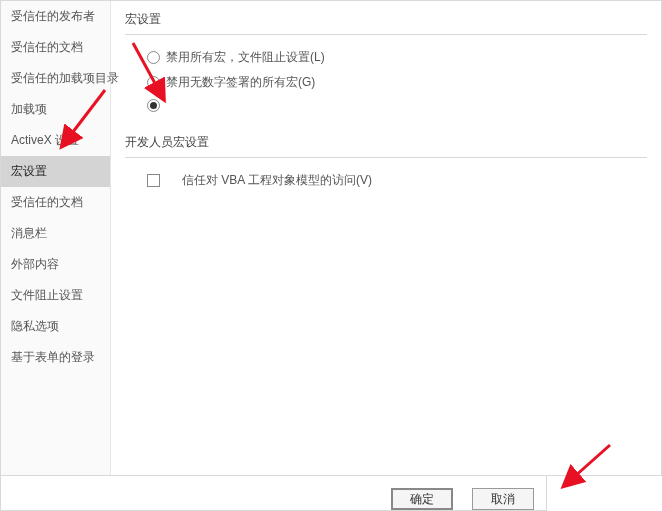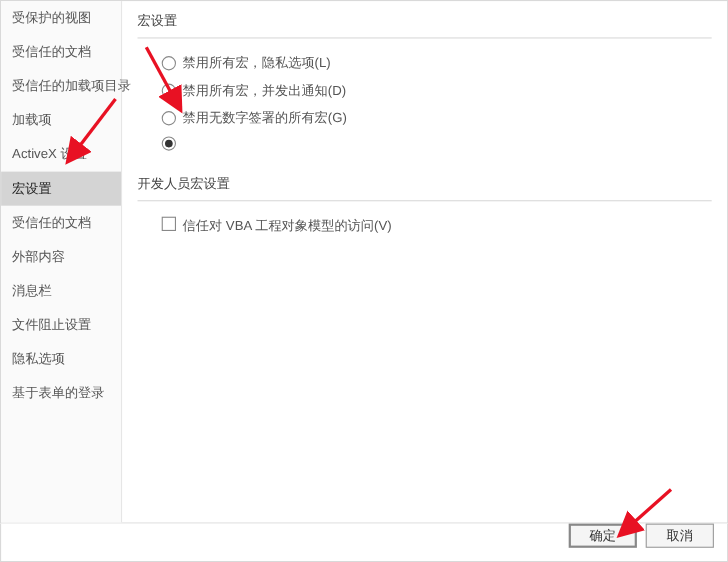--- a/index.html
+++ b/index.html
@@ -8,61 +8,57 @@
     .sidebar { width: 110px; background: #fafafa; border-right: 1px solid #e6e6e6; }
     .sidebar-item { padding: 7px 10px; font-size: 12px; color: #555; cursor: pointer; white-space: nowrap; }
     .sidebar-item.selected { background: #d4d4d4; color: #222; }
     .main { flex: 1; padding: 10px 14px; position: relative; }
     .group { margin-bottom: 18px; }
     .group-title { font-size: 12px; color: #444; padding: 0 0 6px 0; border-bottom: 1px solid #d9d9d9; margin-bottom: 10px; }
     .radio-row { display: flex; align-items: center; padding: 4px 0 4px 22px; gap: 6px; color: #555; }
     .radio-row .inner-label { display: inline-block; }
     .radio { width: 13px; height: 13px; border: 1px solid #888; border-radius: 50%; display: inline-flex; align-items: center; justify-content: center; }
     .radio.checked::after { content: ""; width: 7px; height: 7px; background: #333; border-radius: 50%; display: block; }
-    .checkbox-row { display: flex; align-items: flex-start; padding: 4px 0 4px 22px; gap: 6px; color: #555; }
+    .checkbox-row { display: flex; align-items: center; padding: 4px 0 4px 22px; gap: 22px; color: #555; }
     .checkbox { width: 13px; height: 13px; border: 1px solid #888; display: inline-block; }
-    .footer { width: 662px; height: 35px; display: flex; justify-content: flex-end; align-items: flex-start; gap: 8px; padding-right: 12px; border: 1px solid #d9d9d9; border-top: none; background: #fff; position: relative; }
+    .footer { width: 547px; height: 35px; display: flex; justify-content: flex-end; align-items: flex-end; gap: 19px; padding-right: 12px; border: 1px solid #d9d9d9; border-top: none; background: #fff; position: relative; }
     .btn { min-width: 62px; height: 22px; border: 1px solid #9a9a9a; background: #f5f5f5; font-size: 12px; color: #333; padding: 0 12px; cursor: pointer; }
     .btn.primary { border: 2px solid #888; }
 
     
     svg.arrow { position: absolute; pointer-events: none; }
   </style>
 </head>
 <body>
 
 <div style="position:relative;">
   <div class="container">
 
     <div class="sidebar">
-      <div class="sidebar-item"><span>受保护的视图</span></div>
+      <div class="sidebar-item"><span>受信任的发布者</span></div>
       <div class="sidebar-item"><span>受信任的文档</span></div>
       <div class="sidebar-item"><span>受信任的加载项目录</span></div>
       <div class="sidebar-item"><span>加载项</span></div>
       <div class="sidebar-item"><span>ActiveX 设置</span></div>
       <div class="sidebar-item selected"><span>宏设置</span></div>
       <div class="sidebar-item"><span>受信任的文档</span></div>
+      <div class="sidebar-item"><span>消息栏</span></div>
       <div class="sidebar-item"><span>外部内容</span></div>
-      <div class="sidebar-item"><span>消息栏</span></div>
       <div class="sidebar-item"><span>文件阻止设置</span></div>
       <div class="sidebar-item"><span>隐私选项</span></div>
       <div class="sidebar-item"><span>基于表单的登录</span></div>
     </div>
 
     <div class="main">
       <div class="group">
         <div class="group-title">宏设置</div>
 
         <div class="radio-row">
           <span class="radio"></span>
-          <span class="inner-label">禁用所有宏，隐私选项(L)</span>
-        </div>
-        <div class="radio-row">
-          <span class="radio"></span>
-          <span class="inner-label">禁用所有宏，并发出通知(D)</span>
+          <span class="inner-label">禁用所有宏，文件阻止设置(L)</span>
         </div>
         <div class="radio-row">
           <span class="radio"></span>
           <span class="inner-label">禁用无数字签署的所有宏(G)</span>
         </div>
         <div class="radio-row">
           <span class="radio checked"></span>
         </div>
       </div>
 

